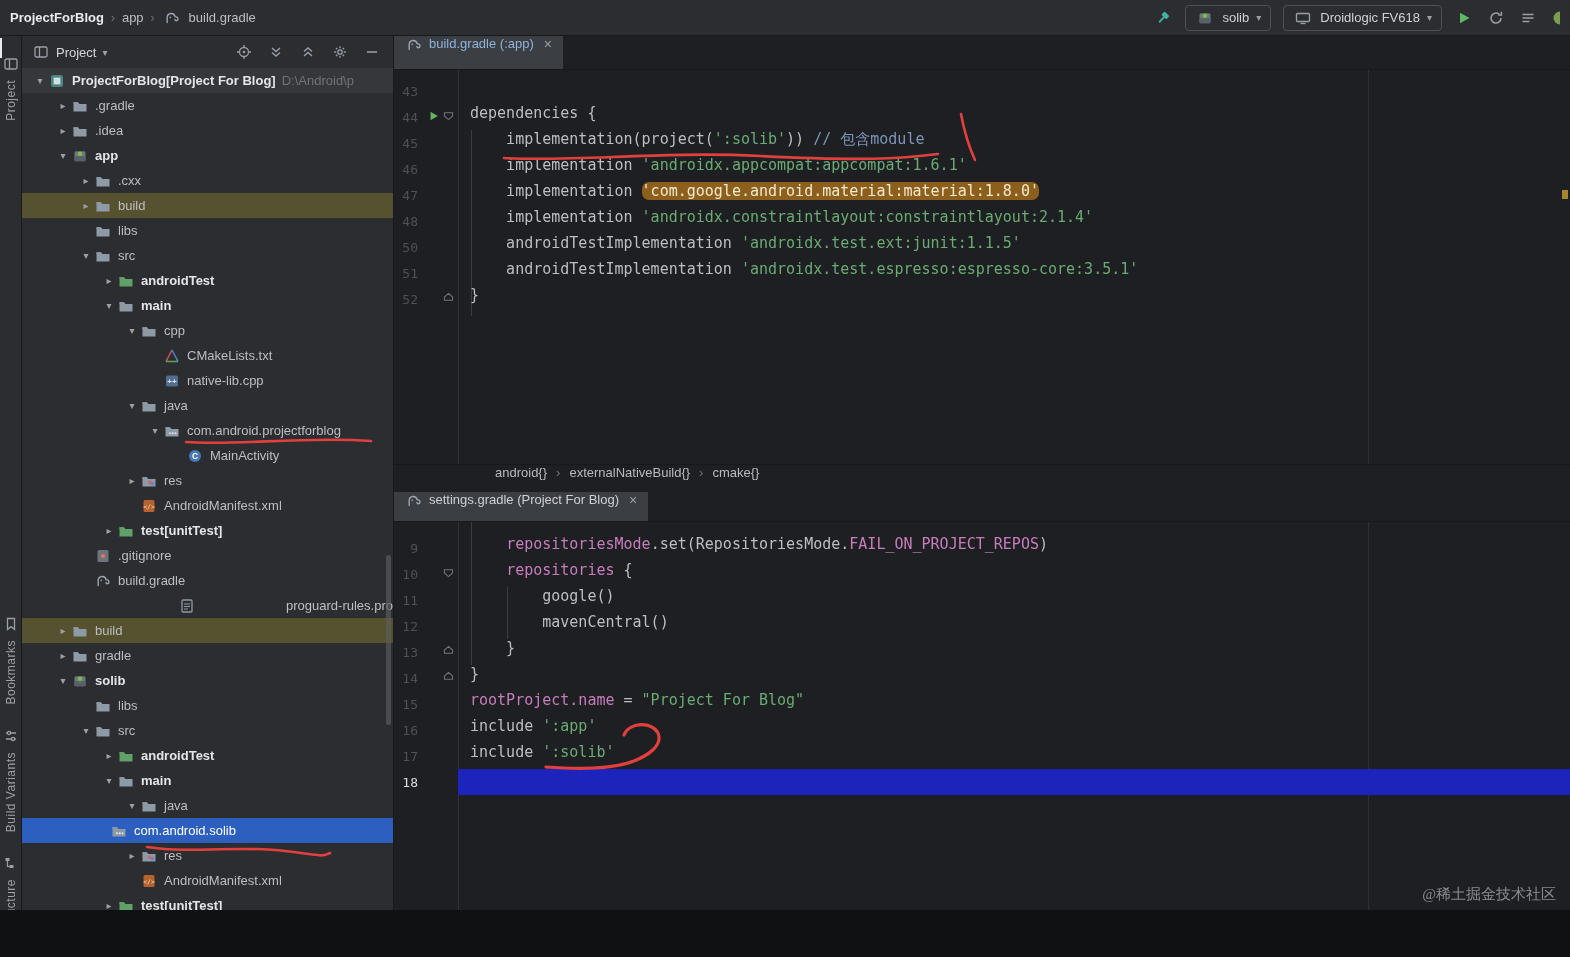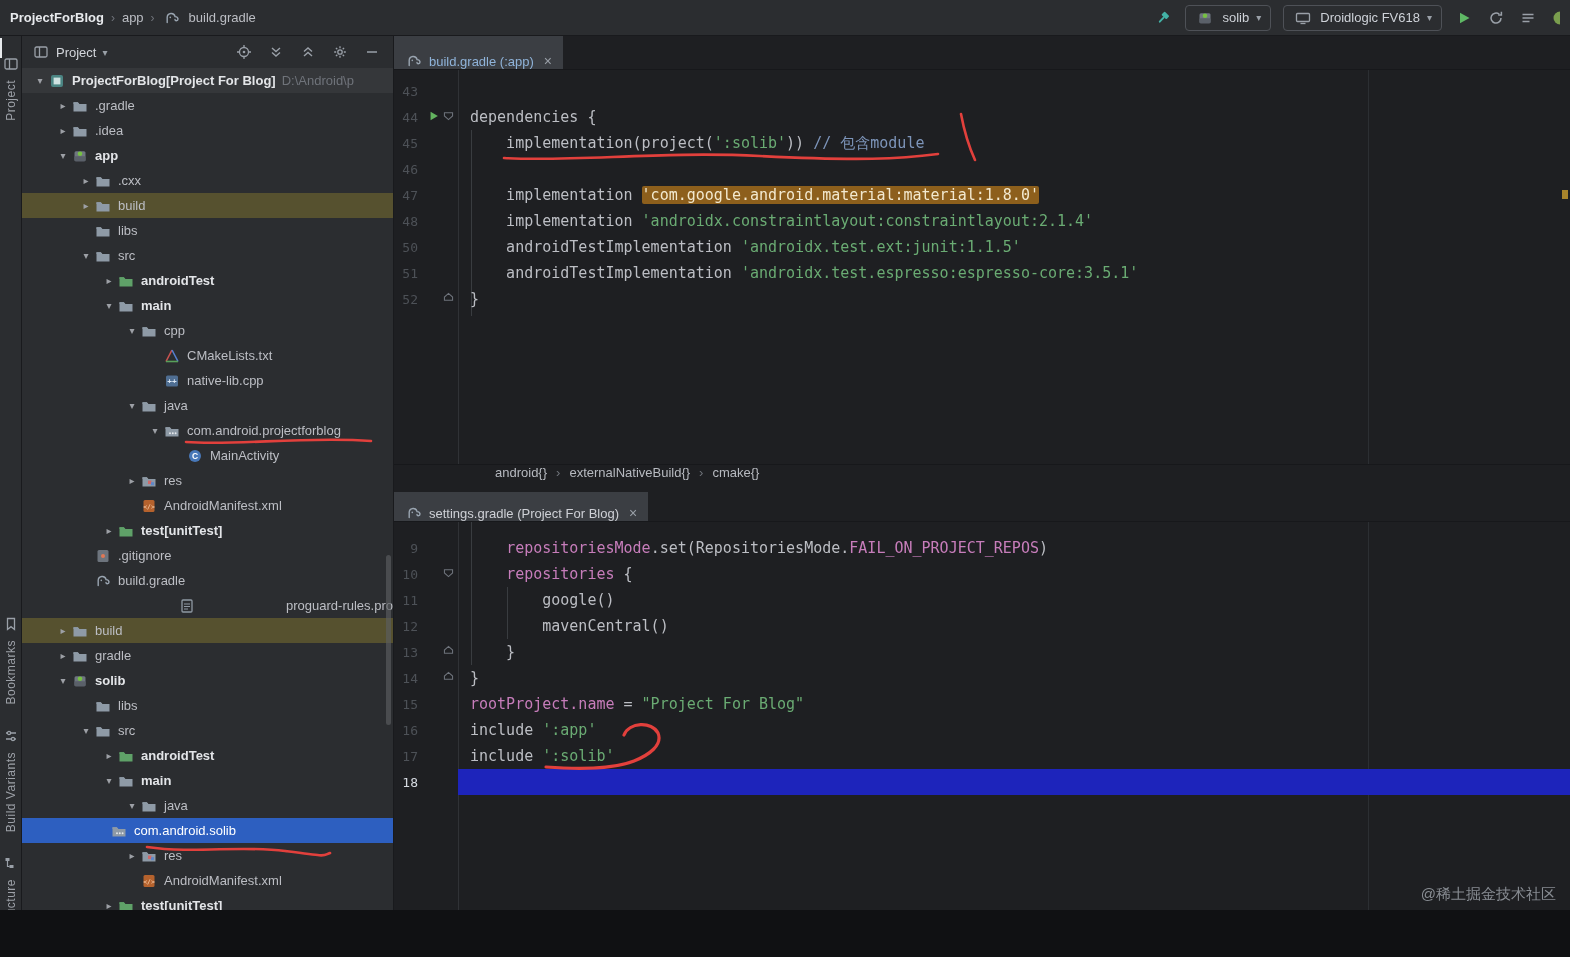--- a/index.html
+++ b/index.html
@@ -43,48 +43,48 @@
   .tlabel.b{color:#e3e5e8;font-weight:bold}
   .tpath{color:#6f737a;margin-left:6px}
   #pp-vscroll{position:absolute;right:2px;top:519px;width:5px;height:170px;background:#5a5d61;border-radius:3px;opacity:.65}
   #pp-hscroll{position:absolute;left:0;bottom:4px;width:240px;height:6px;background:#5a5d61;border-radius:3px;opacity:.65}
 
   
   #editor{position:absolute;left:394px;top:36px;right:0;bottom:0;background:#1e1f22}
   .tabbar{position:absolute;left:0;right:0;display:flex;align-items:stretch;background:#1e1f22;border-bottom:1px solid #17181b}
   #tabbar-top{top:0;height:34px}
   #tabbar-bottom{top:456px;height:30px}
-  .tab{display:inline-flex;align-items:flex-end;gap:7px;padding:0 11px;background:#3b3e43;color:#ced0d6;white-space:nowrap}
+  .tab{display:inline-flex;align-items:flex-start;gap:7px;padding:0 11px;background:#3b3e43;color:#ced0d6;white-space:nowrap}
   .tab .tabtitle.blue{color:#8fb3d9}
   .close{color:#9aa0a8;font-size:14px;margin-left:3px}
   .tabicon{width:17px;height:17px;display:inline-flex;align-items:center;justify-content:center}
 
   .code{position:absolute;left:0;right:0;font-family:"DejaVu Sans Mono","Liberation Mono",monospace;font-size:15px}
   #code-top{top:34px;height:394px;padding-top:8px}
   #crumbbar{position:absolute;left:0;right:0;top:428px;height:28px;display:flex;align-items:flex-start;gap:9px;padding-left:101px;color:#9da0a8;border-top:1px solid #17181b;font-family:"Liberation Sans",sans-serif}
   .citem{color:#b7bac0}
   .csep{color:#6f737a}
   #code-bottom{top:486px;bottom:0;padding-top:13px}
   .code::before{content:"";position:absolute;left:64px;top:0;bottom:0;width:1px;background:#303236}
   .code::after{content:"";position:absolute;left:974px;top:0;bottom:0;width:1px;background:#2c2f33}
-  .crow{height:26px;display:flex;align-items:center;white-space:pre;position:relative;z-index:2}
+  .crow{height:26px;display:flex;white-space:pre;position:relative;z-index:2}
   .gut{flex:none;width:64px;height:100%;display:flex;align-items:center}
   .lnum{width:24px;text-align:right;font-size:13px;color:#4d5157;font-family:"DejaVu Sans Mono",monospace}
   .lnum.cur{color:#d6dae1}
   .marks{width:40px;display:flex;justify-content:flex-end;align-items:center;gap:2px;padding-right:3px}
   .ctext{padding-left:12px}
   .crow.caret{background:linear-gradient(90deg,transparent 64px,#1d24bb 64px)}
   .cl-p{color:#bcbec4}
   .cl-s{color:#6aab73}
   .cl-cm{color:#7d95ba}
   .cl-pr{color:#c77dbb}
-  .cl-hl{color:#f3e9cf;background:#8d5f1c;border-radius:2px}
+  .cl-hl{color:#f3e9cf;background:#8d5f1c;border-radius:7px}
   .guide{position:absolute;width:1px;background:#393c40;z-index:1}
   .stripe-mark{position:absolute;width:6px;height:9px;background:#a8842c;z-index:3}
-  #watermark{position:absolute;right:14px;bottom:6px;font-size:15px;color:#9a9fa6;opacity:.85;z-index:6;font-family:Liberation Sans, sans-serif}
+  #watermark{position:absolute;right:14px;bottom:6px;font-size:15px;color:#9a9fa6;opacity:.85;z-index:6;font-family:Liberation Serif, serif}
 
   
   #annotations{position:absolute;inset:0;z-index:40;pointer-events:none}
   #annotations path{fill:none;stroke:#e2403c;stroke-width:2.6;stroke-linecap:round}
   #annotations path.thick{stroke-width:3.2}
 </style>
 </head>
 <body>
 
 <div class="stage">
@@ -634,21 +634,21 @@
     <div class="code" id="code-top">
       <div class="guide" style="left:77px;top:60px;height:186px"></div>
       <div class="stripe-mark" style="left:1168px;top:120px"></div>
     <div class="crow"><span class="gut"><span class="lnum">43</span><span class="marks"></span></span><span class="ctext"></span></div>
         <div class="crow"><span class="gut"><span class="lnum">44</span><span class="marks"><span><svg width="12" height="12" viewBox="0 0 14 14">
                   <path d="M3 2 L11.5 7 L3 12 z" fill="#63b35f"></path>
                 </svg></span><span><svg width="13" height="13" viewBox="0 0 16 16">
                   <path d="M3 4.5 h10 v4 l-5 4.5 -5 -4.5 z" fill="none" stroke="#6e737b" stroke-width="1.3"></path>
                 </svg></span></span></span><span class="ctext"><span class="cl-p">dependencies {</span></span></div>
         <div class="crow"><span class="gut"><span class="lnum">45</span><span class="marks"></span></span><span class="ctext"><span class="cl-p">    implementation(project(</span><span class="cl-s">':solib'</span><span class="cl-p">)) </span><span class="cl-cm">// 包含module</span></span></div>
-        <div class="crow"><span class="gut"><span class="lnum">46</span><span class="marks"></span></span></div>
+        <div class="crow"><span class="gut"><span class="lnum">46</span><span class="marks"></span></span><span class="ctext"><span class="cl-p">    implementation </span><span class="cl-s">'androidx.appcompat:appcompat:1.6.1'</span></span></div>
         <div class="crow"><span class="gut"><span class="lnum">47</span><span class="marks"></span></span><span class="ctext"><span class="cl-p">    implementation </span><span class="cl-hl">'com.google.android.material:material:1.8.0'</span></span></div>
         <div class="crow"><span class="gut"><span class="lnum">48</span><span class="marks"></span></span><span class="ctext"><span class="cl-p">    implementation </span><span class="cl-s">'androidx.constraintlayout:constraintlayout:2.1.4'</span></span></div>
         <div class="crow"><span class="gut"><span class="lnum">50</span><span class="marks"></span></span><span class="ctext"><span class="cl-p">    androidTestImplementation </span><span class="cl-s">'androidx.test.ext:junit:1.1.5'</span></span></div>
         <div class="crow"><span class="gut"><span class="lnum">51</span><span class="marks"></span></span><span class="ctext"><span class="cl-p">    androidTestImplementation </span><span class="cl-s">'androidx.test.espresso:espresso-core:3.5.1'</span></span></div>
         <div class="crow"><span class="gut"><span class="lnum">52</span><span class="marks"><span><svg width="13" height="13" viewBox="0 0 16 16">
                   <path d="M3 11.5 h10 v-4 l-5 -4.5 -5 4.5 z" fill="none" stroke="#6e737b" stroke-width="1.3"></path>
                 </svg></span></span></span><span class="ctext"><span class="cl-p">}</span></span></div>
       </div>
 
     <div id="crumbbar" able="false">

